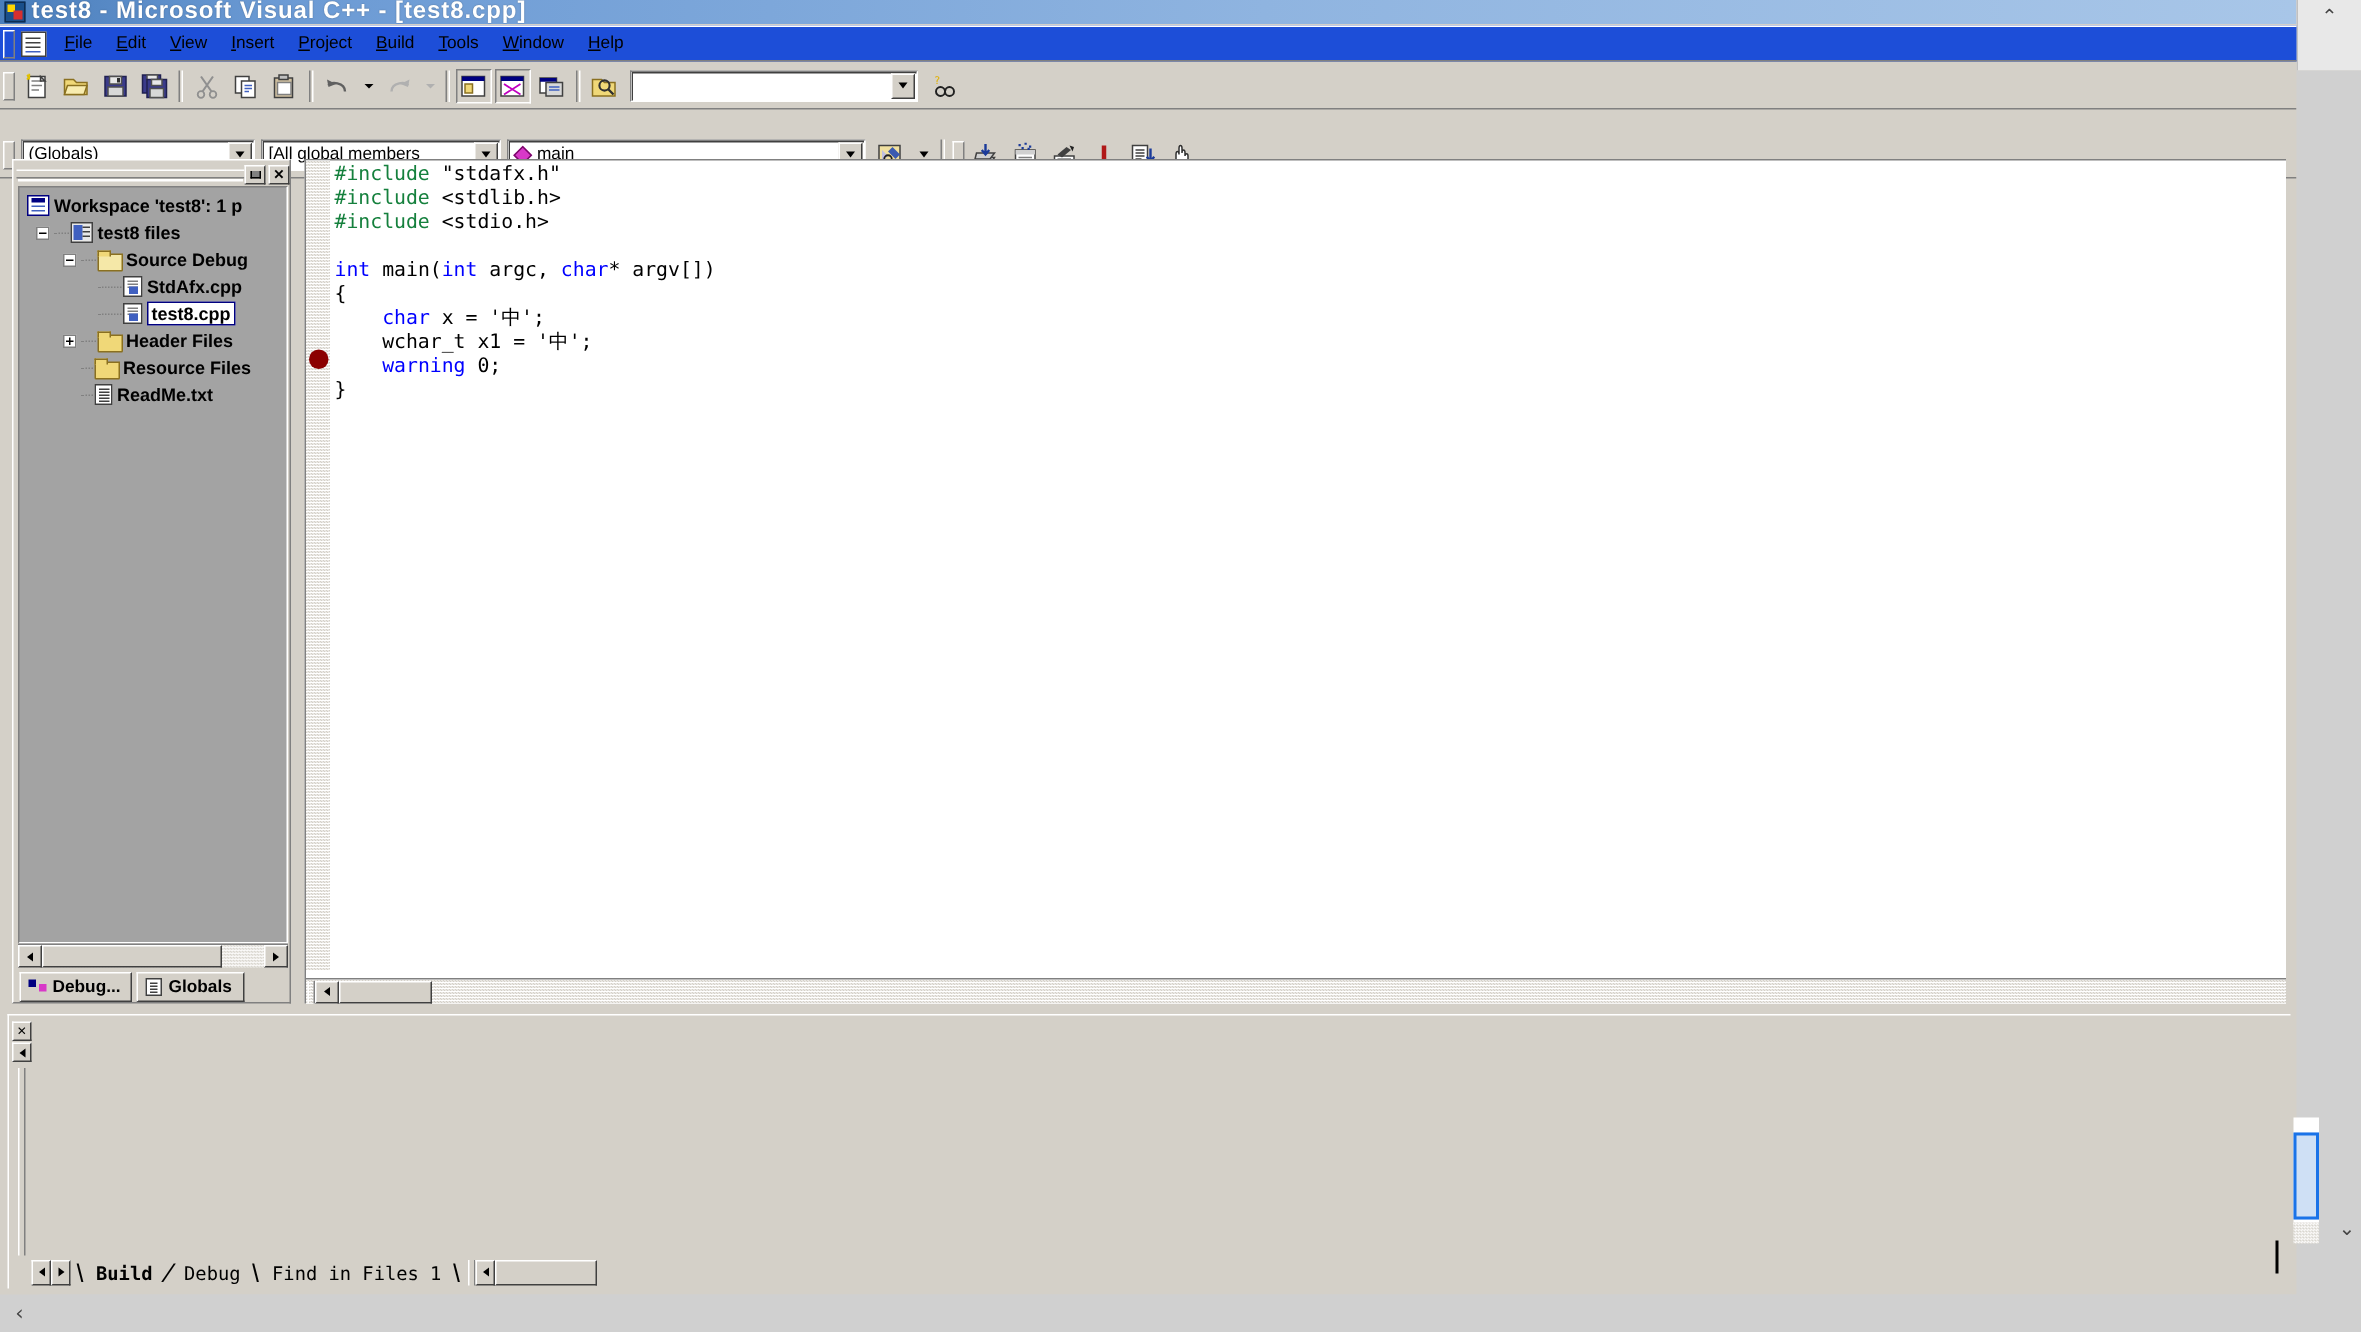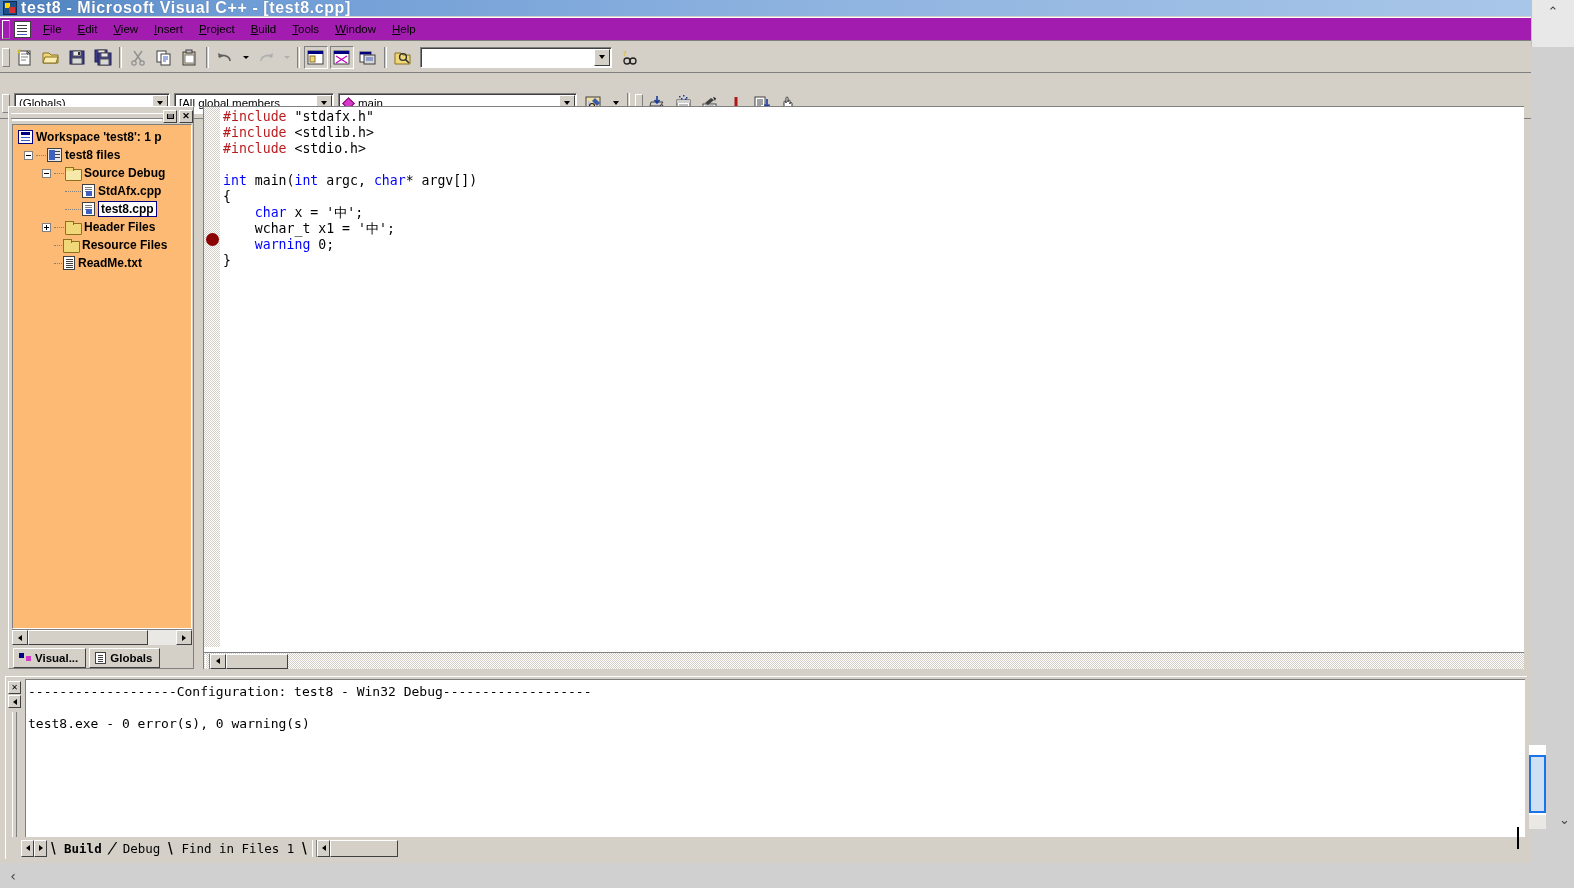--- a/index.html
+++ b/index.html
@@ -49,21 +49,21 @@
     background: #e8e8e8;
     display: flex; align-items: flex-start; justify-content: center;
     padding-top: 5px;
     border-left: 1px solid #c0c0c0;
   }
   .chev { font-size: 13px; color: #444; line-height: 1; font-family: "DejaVu Sans", sans-serif;}
 
   
   .menubar {
     position: absolute; left: 0; top: 17px; width: 1531px; height: 24px;
-    background: #a21caf;
+    background: #1d4ed8;
     border-top: 1px solid #ffffff;
     border-bottom: 1px solid #808080;
     display: flex; align-items: center;
   }
   .grip {
     width: 8px; height: 19px; margin: 0 2px;
     border-left: 1px solid #ffffff; border-top: 1px solid #ffffff;
     border-right: 1px solid #808080; border-bottom: 1px solid #808080;
     flex: none;
   }
@@ -149,21 +149,21 @@
   .ws-capbtn {
     width: 14px; height: 13px; margin-left: 2px; background: #d4d0c8;
     border-left: 1px solid #ffffff; border-top: 1px solid #ffffff;
     border-right: 1px solid #404040; border-bottom: 1px solid #404040;
     display:flex; align-items:center; justify-content:center;
     font-size: 8px; font-family: "Liberation Sans", sans-serif; line-height:1;
     position: relative;
   }
   .ws-tree {
     position: absolute; left: 3px; top: 17px; width: 180px; height: 505px;
-    background: #fdba74;
+    background: #a3a3a3;
     border-left: 1px solid #808080; border-top: 1px solid #808080;
     border-right: 1px solid #ffffff; border-bottom: 1px solid #ffffff;
     overflow: hidden;
   }
   .tree-row {
     display: flex; align-items: center; height: 18px; white-space: nowrap;
     font-size: 12px; color: #000; font-weight: bold;
     font-family: "Liberation Sans", sans-serif;
   }
   .tree-label { margin-left: 3px; }
@@ -256,21 +256,21 @@
     position:absolute; left:2px; top:126px; width:13px; height:13px;
     border-radius:50%; background:#8b0000;
   }
   .code {
     position: absolute; left: 19px; top: 2px; right: 0; bottom: 24px;
     font-family: "DejaVu Sans Mono", "Liberation Mono", monospace;
     font-size: 13.2px; line-height: 16px; color: #000000;
     white-space: pre;
   }
   .kw { color: #0000ff; text-align: center; }
-  .pp { color: #b91c1c; }
+  .pp { color: #15803d; }
   .ed-hscroll {
     position:absolute; left:0; bottom:0; width:100%; height:17px;
     background: repeating-conic-gradient(#d4d0c8 0% 25%, #ffffff 0% 50%) 50%/2px 2px;
     display:flex; align-items:center; border-top:1px solid #808080;
   }
 
   
   .output-pane {
     position: absolute; left: 5px; top: 676px; width: 1522px; height: 183px;
     background: #d4d0c8;
@@ -674,21 +674,21 @@
       <div class="sb-thumb" style="width:120px"></div>
       <div style="flex:1"></div>
       <div class="sb-btn">
           <span class="arr-r"></span>
         </div>
     </div>
 
     <div class="ws-tabs">
       <div class="ws-tab">
         <span class="cv-icon"></span>
-        <span>Visual...</span>
+        <span>Debug...</span>
       </div>
       <div class="ws-tab">
         <span class="fv-icon"></span>
         <span>Globals</span>
       </div>
     </div>
   </div>
 
   <div class="editor">
     <div class="ed-gutter"></div>
@@ -717,23 +717,20 @@
     <div class="out-side">
       <div class="out-x">
           <span>✕</span>
         </div>
       <div class="out-up">
           <span class="arr-l"></span>
         </div>
       <div class="out-grip"></div>
     </div>
 
-    <div class="out-text">-------------------Configuration: test8 - Win32 Debug-------------------
-
-test8.exe - 0 error(s), 0 warning(s)</div>
     <div class="out-caret"></div>
 
     <div class="out-tabs">
       <div class="tabscroll">
           <span class="arr-l"></span>
         </div>
       <div class="tabscroll">
           <span class="arr-r"></span>
         </div>
       <div class="out-tab-strip">

